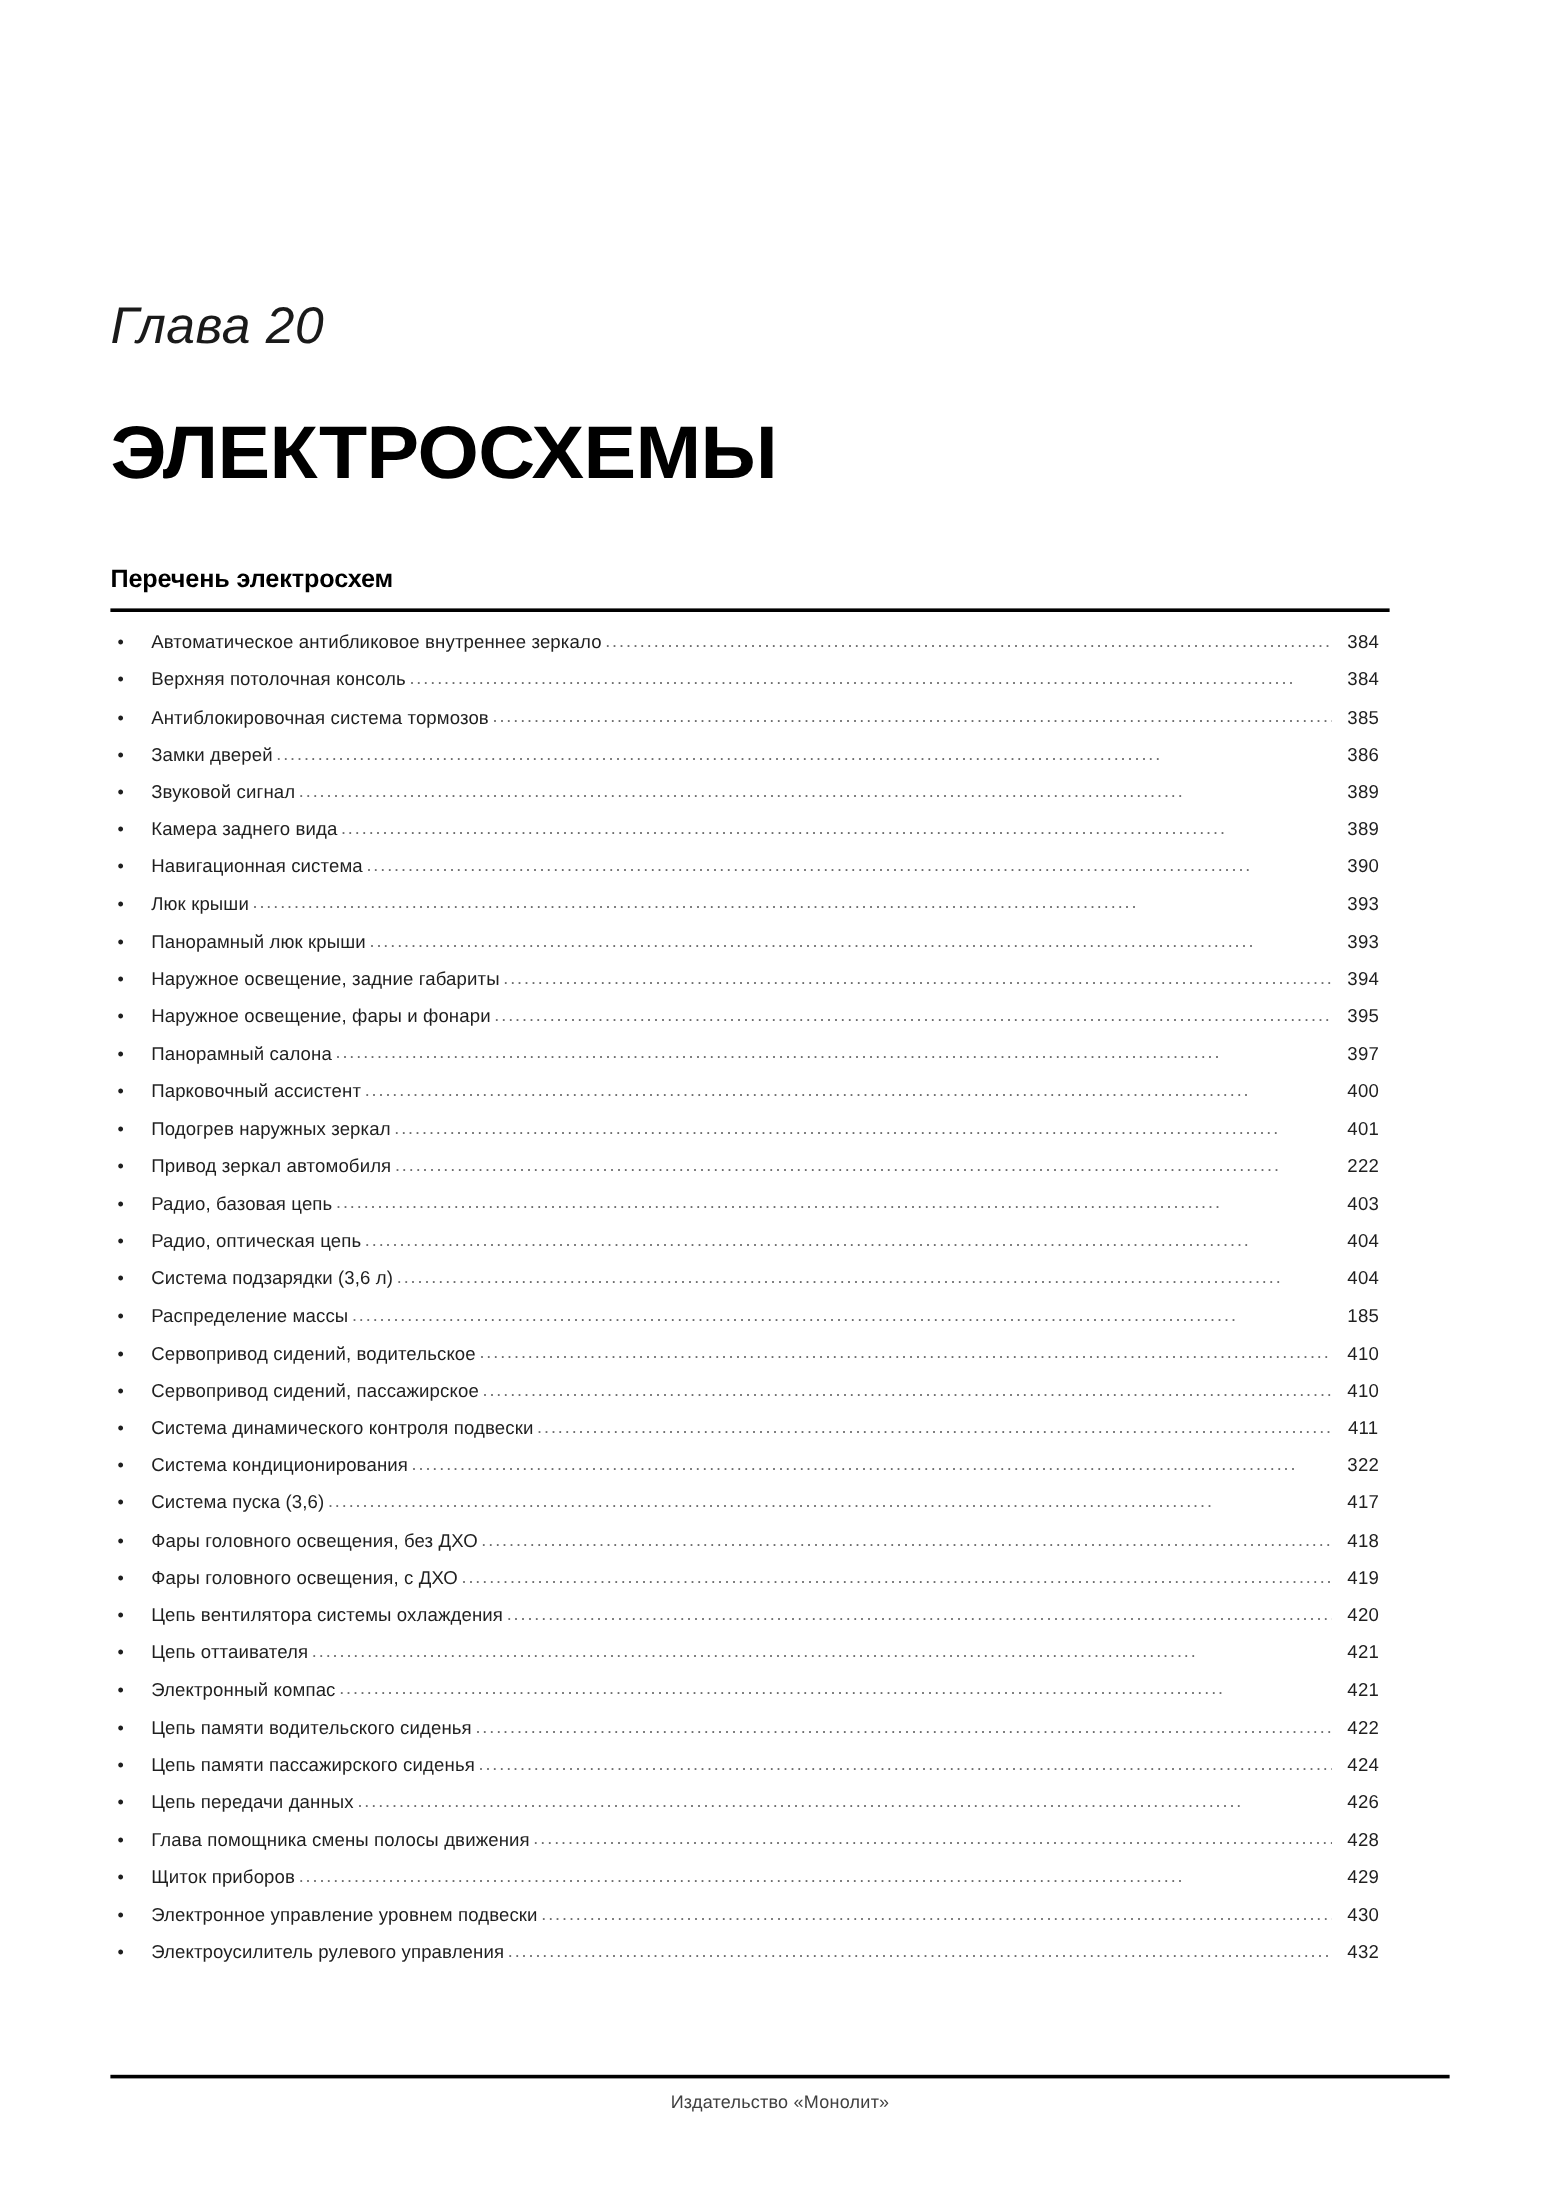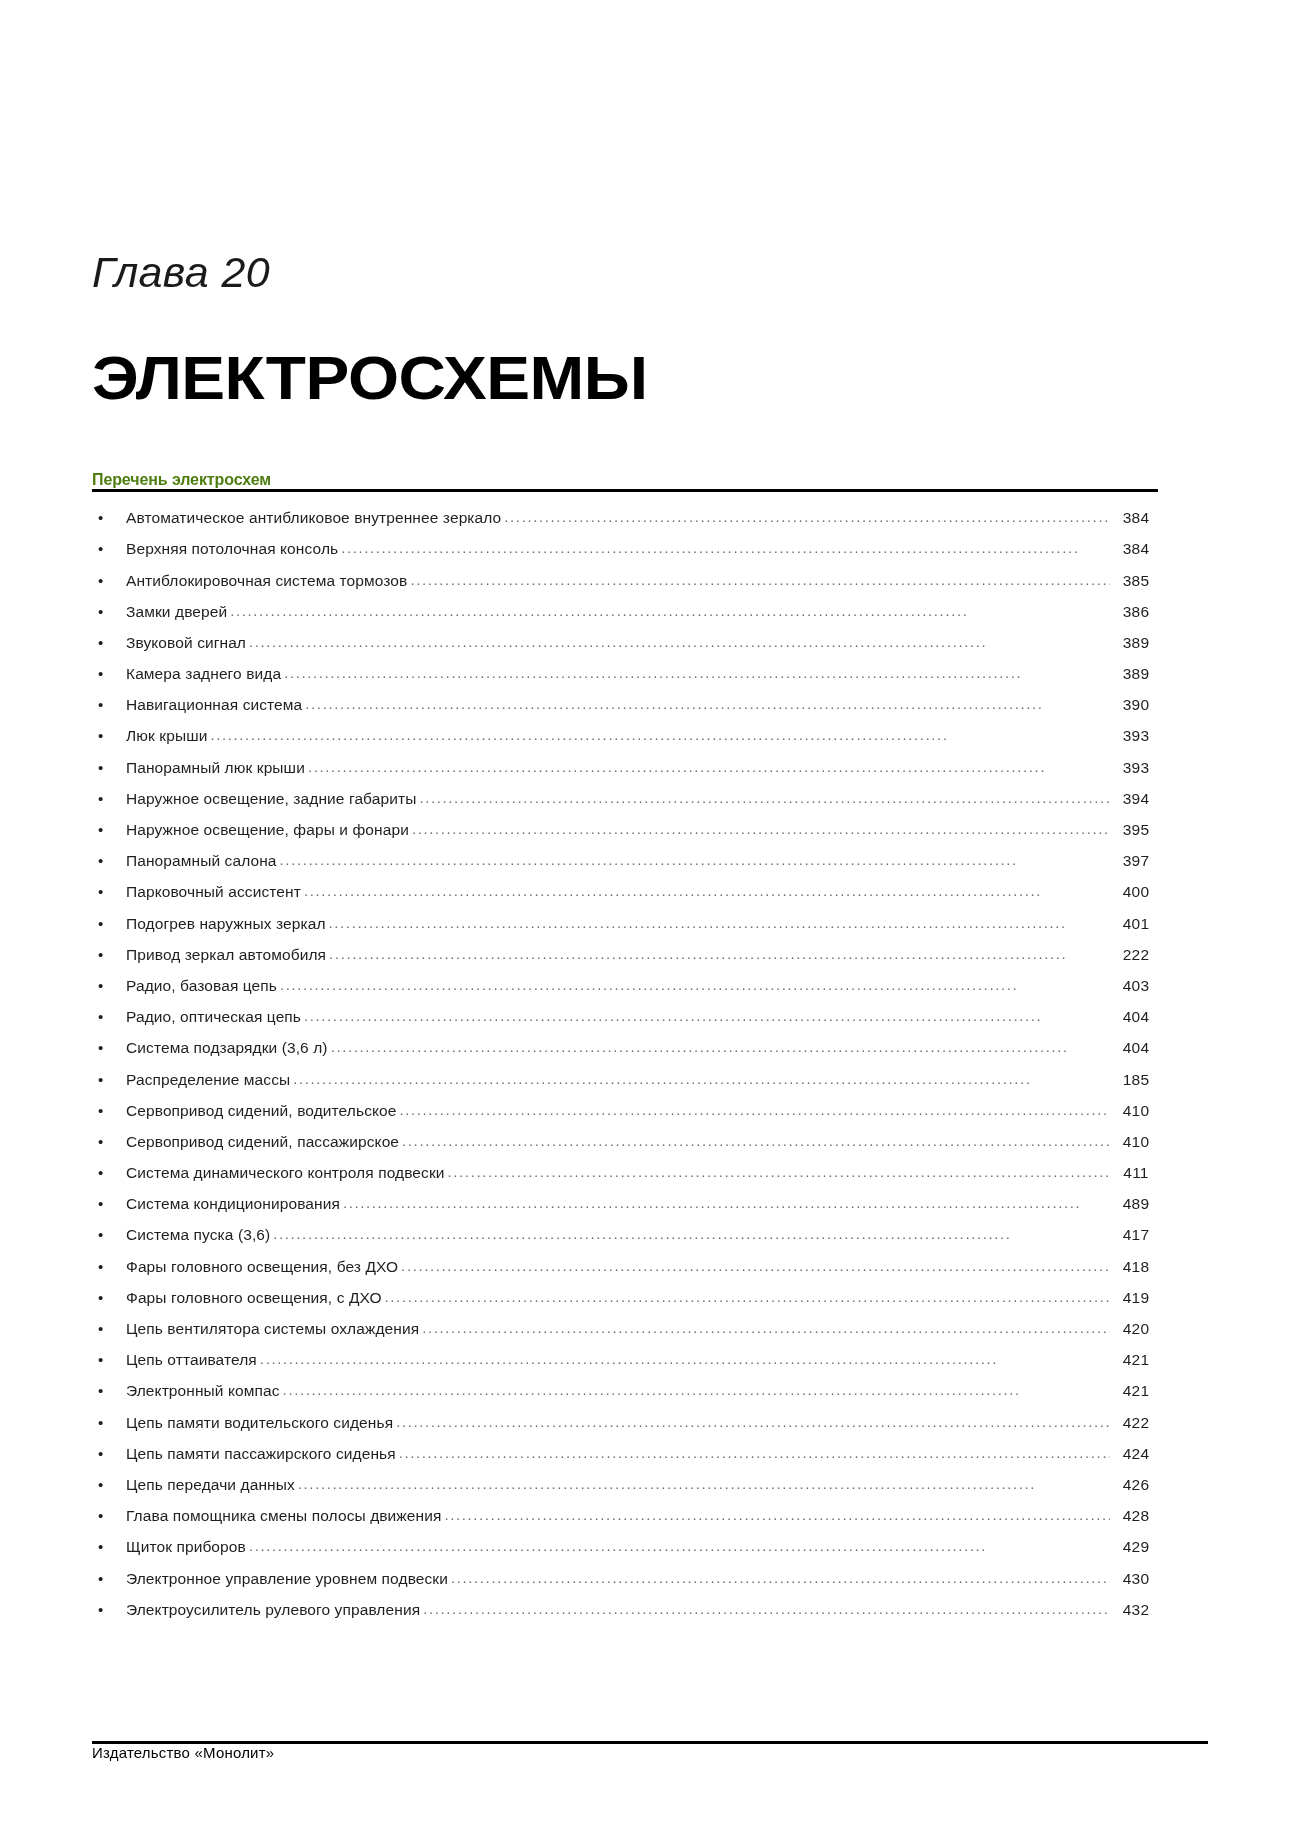--- a/index.html
+++ b/index.html
@@ -55,24 +55,24 @@
     line-height: 1.0;
     transform: scaleX(1.06);
     transform-origin: left center;
   }
 
   
   .section-heading-wrap {
     margin-top: 62px;
   }
   .section-heading {
-    font-size: 16px;
+    font-size: 21px;
     font-weight: 700;
-    color: #4d7c0f;
-    margin: 0 0 0 0;
+    color: #000000;
+    margin: 0 0 12px 0;
     letter-spacing: -0.1px;
   }
   .heading-rule {
     height: 3px;
     background: #000000;
     width: 100%;
   }
 
   
   .toc {
@@ -129,24 +129,24 @@
     left: 92px;
     right: 92px;
     bottom: 78px;
   }
   .footer-rule {
     height: 3px;
     background: #000000;
     width: 100%;
   }
   .footer-text {
-    text-align: left;
+    text-align: center;
     font-size: 15px;
-    color: #000000;
-    padding-top: 0;
+    color: #404040;
+    padding-top: 12px;
     letter-spacing: 0.2px;
   }
 </style>
 </head>
 <body>
 
 <div class="page">
   <div class="content">
 
     <h2 class="chapter-label">Глава 20</h2>
@@ -288,21 +288,21 @@
         <li class="toc-item">
           <span class="toc-bullet">•</span>
           <span class="toc-label">Система динамического контроля подвески</span>
           <span class="toc-dots">................................................................................................................................</span>
           <span class="toc-page">411</span>
         </li>
         <li class="toc-item">
           <span class="toc-bullet">•</span>
           <span class="toc-label">Система кондиционирования</span>
           <span class="toc-dots">................................................................................................................................</span>
-          <span class="toc-page">489</span>
+          <span class="toc-page">322</span>
         </li>
         <li class="toc-item">
           <span class="toc-bullet">•</span>
           <span class="toc-label">Система пуска (3,6)</span>
           <span class="toc-dots">................................................................................................................................</span>
           <span class="toc-page">417</span>
         </li>
         <li class="toc-item">
           <span class="toc-bullet">•</span>
           <span class="toc-label">Фары головного освещения, без ДХО</span>

